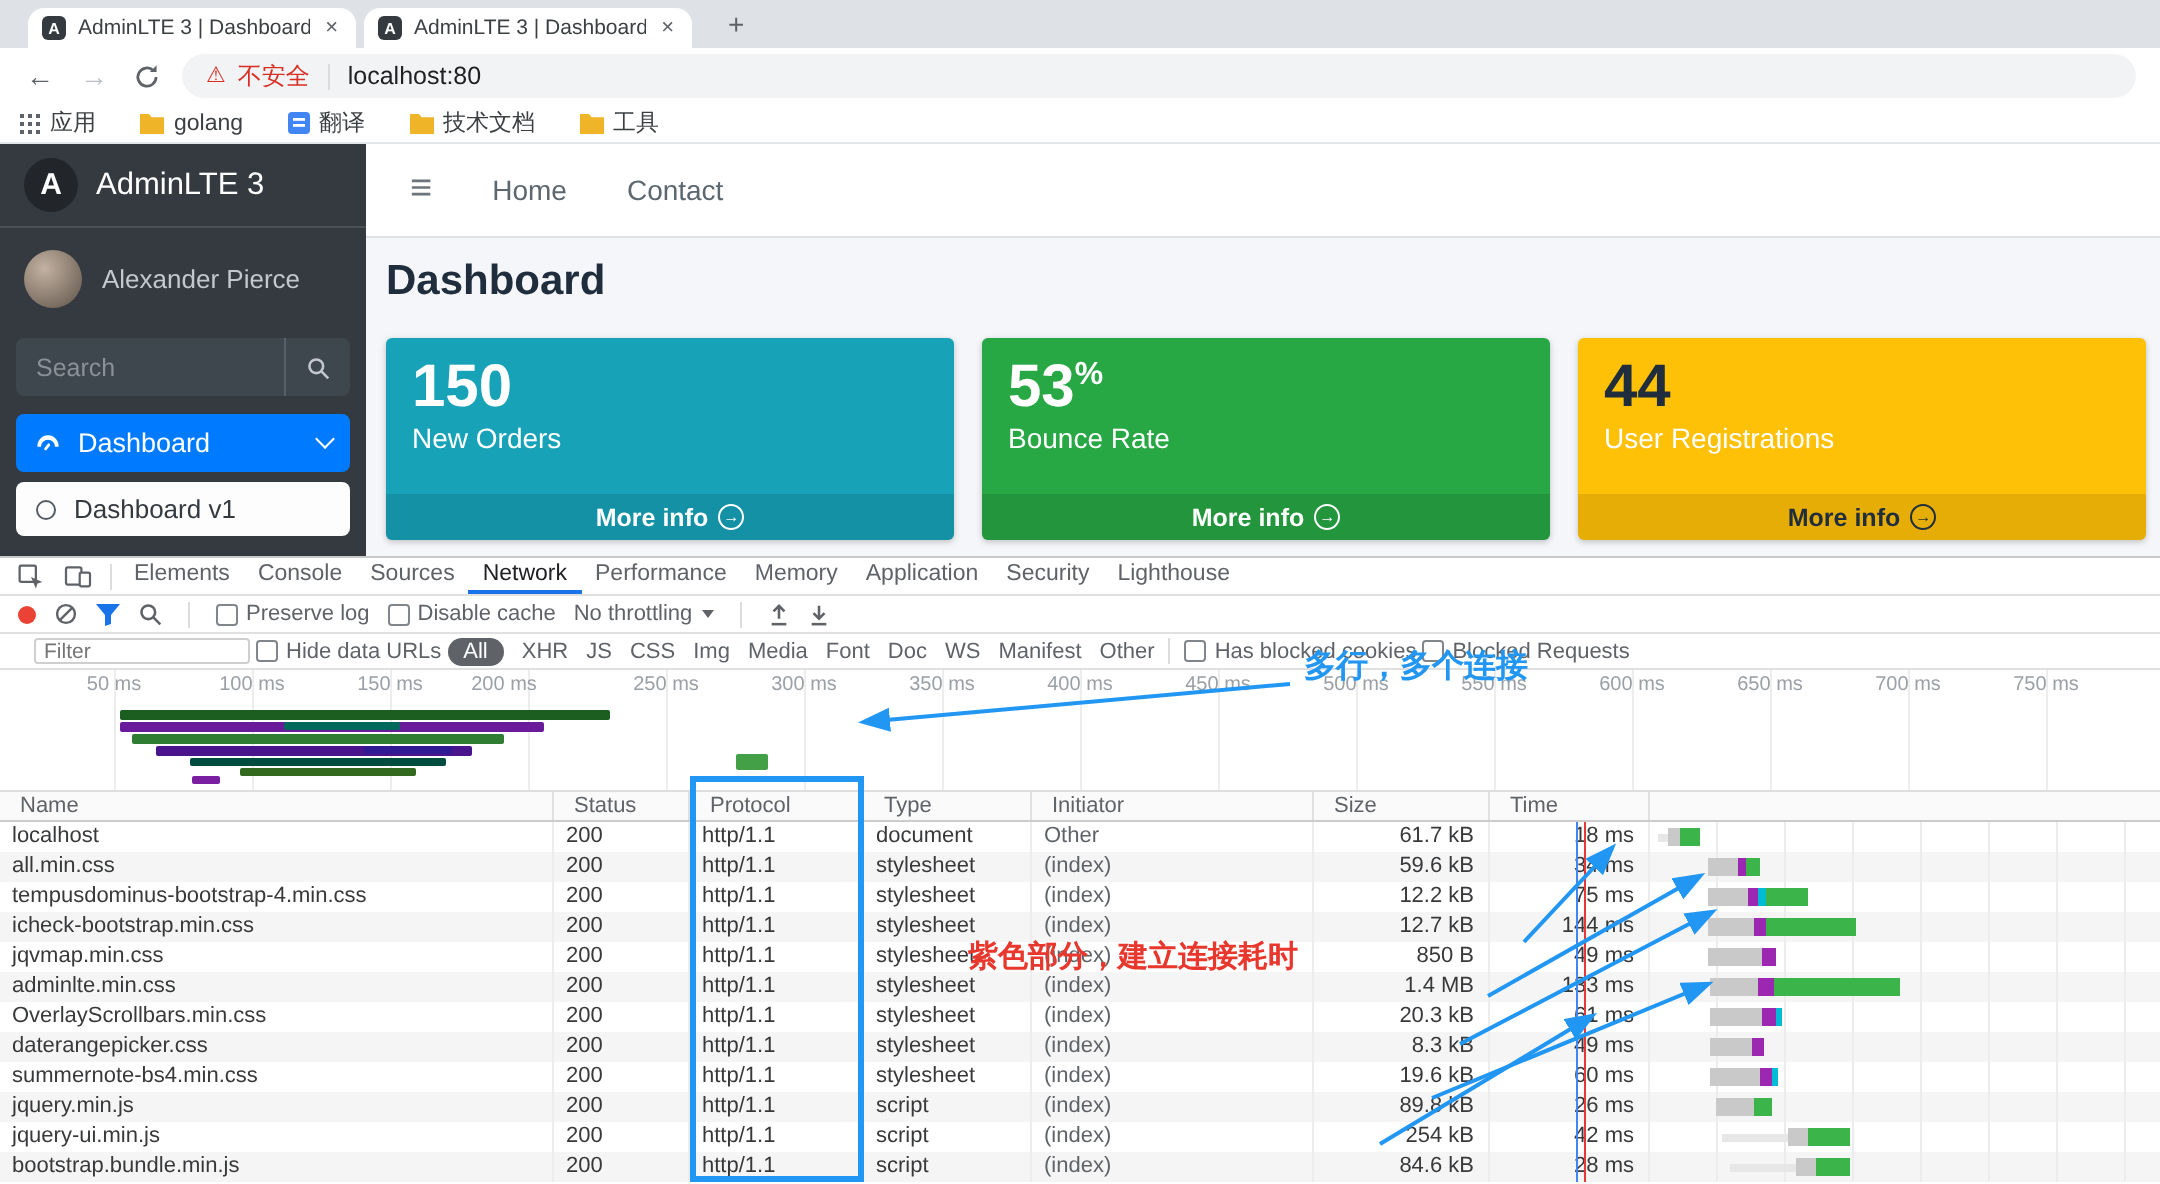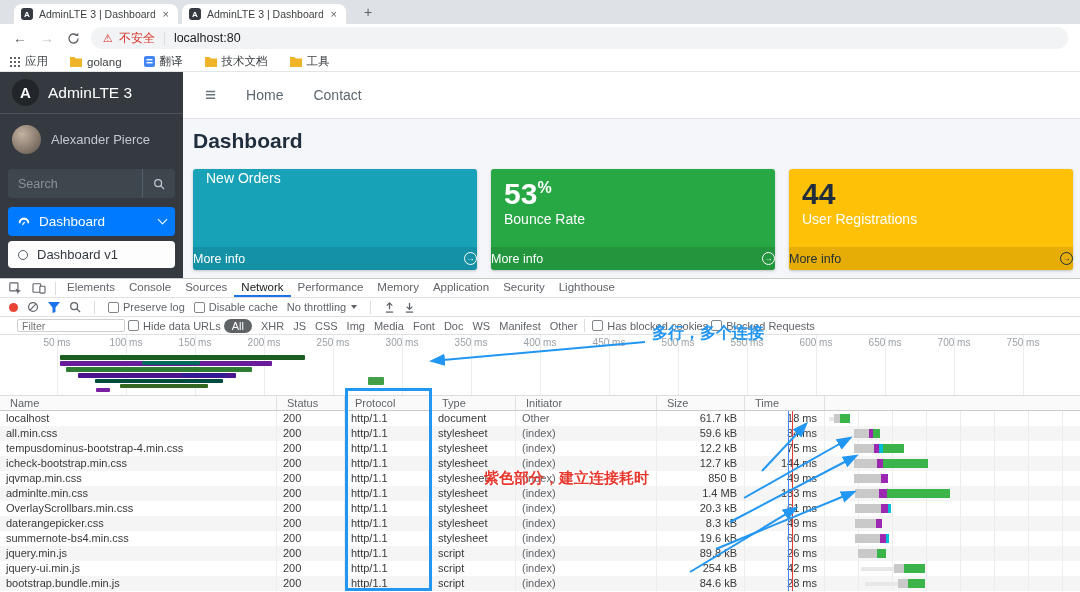--- a/index.html
+++ b/index.html
@@ -47,21 +47,21 @@
 
   #main{position:absolute;left:183px;top:72px;width:897px;height:206px;background:#f4f6f9;}
   #topnav{height:47px;background:#fff;border-bottom:1px solid #dee2e6;display:flex;align-items:center;gap:30px;padding-left:22px;font-size:14px;color:#5c6770;}
   .burger{font-size:19px;color:#6c757d;}
   #pagetitle{position:absolute;left:10px;top:57px;font-size:21px;font-weight:600;color:#1f2d3d;}
   #boxes{position:absolute;left:10px;top:97px;right:7px;display:flex;gap:14px;}
   .ibox{flex:1;height:101px;border-radius:3px;box-shadow:0 1px 3px rgba(0,0,0,.22);position:relative;color:#fff;}
   .ibox .num{padding:9px 0 0 13px;font-size:30px;font-weight:bold;line-height:1.05;}
   .ibox .num sup{font-size:16px;}
   .ibox .lbl{padding-left:13px;font-size:14px;margin-top:1px;}
-  .ibox .more{position:absolute;left:0;right:0;bottom:0;height:23px;background:rgba(0,0,0,.1);border-radius:0 0 3px 3px;display:flex;align-items:center;justify-content:space-between;gap:5px;font-size:12.5px;}
+  .ibox .more{position:absolute;left:0;right:0;bottom:0;height:23px;background:rgba(0,0,0,.1);border-radius:0 0 3px 3px;display:flex;align-items:center;justify-content:center;gap:5px;font-size:12.5px;font-weight:bold;}
   .mi-ic{width:13px;height:13px;border-radius:50%;border:1.4px solid currentColor;display:inline-flex;align-items:center;justify-content:center;font-size:8px;line-height:1;}
   .ibox.teal{background:#17a2b8;}
   .ibox.green{background:#28a745;}
   .ibox.yellow{background:#ffc107;}
   .ibox.yellow .num{color:#1f2d3d;}
   .ibox.yellow .more{color:#1f2d3d;}
 
   
   #devtools{position:absolute;left:0;top:278px;width:1080px;height:314px;background:#fff;border-top:1px solid #c9c9c9;font-size:11px;color:#5f6368;}
   .dt-row{display:flex;align-items:center;border-bottom:1px solid #e0e0e0;}
@@ -220,20 +220,21 @@
 
 <div id="main">
   <div id="topnav">
     <span class="burger">≡</span>
     <span>Home</span>
     <span>Contact</span>
   </div>
   <div id="pagetitle">Dashboard</div>
   <div id="boxes">
     <div class="ibox teal">
+      <div class="num"><span>150</span><sup></sup></div>
       <div class="lbl">New Orders</div>
       <div class="more">
           <span>More info</span>
           <span class="mi-ic">→</span>
         </div>
     </div>
     <div class="ibox green">
       <div class="num"><span>53</span><sup>%</sup></div>
       <div class="lbl">Bounce Rate</div>
       <div class="more">
@@ -358,21 +359,21 @@
   </div>
 
   <div id="dt-overview">
       <div class="tick-line" style="left: 57px;"></div>
       <span class="tick-label" style="left: 57px;">50 ms</span>
       <div class="tick-line" style="left: 126px;"></div>
       <span class="tick-label" style="left: 126px;">100 ms</span>
       <div class="tick-line" style="left: 195px;"></div>
       <span class="tick-label" style="left: 195px;">150 ms</span>
       <div class="tick-line" style="left: 264px;"></div>
-      <span class="tick-label" style="left: 264px;">200 ms</span>
+      <span class="tick-label" style="left: 252px;">200 ms</span>
       <div class="tick-line" style="left: 333px;"></div>
       <span class="tick-label" style="left: 333px;">250 ms</span>
       <div class="tick-line" style="left: 402px;"></div>
       <span class="tick-label" style="left: 402px;">300 ms</span>
       <div class="tick-line" style="left: 471px;"></div>
       <span class="tick-label" style="left: 471px;">350 ms</span>
       <div class="tick-line" style="left: 540px;"></div>
       <span class="tick-label" style="left: 540px;">400 ms</span>
       <div class="tick-line" style="left: 609px;"></div>
       <span class="tick-label" style="left: 609px;">450 ms</span>

